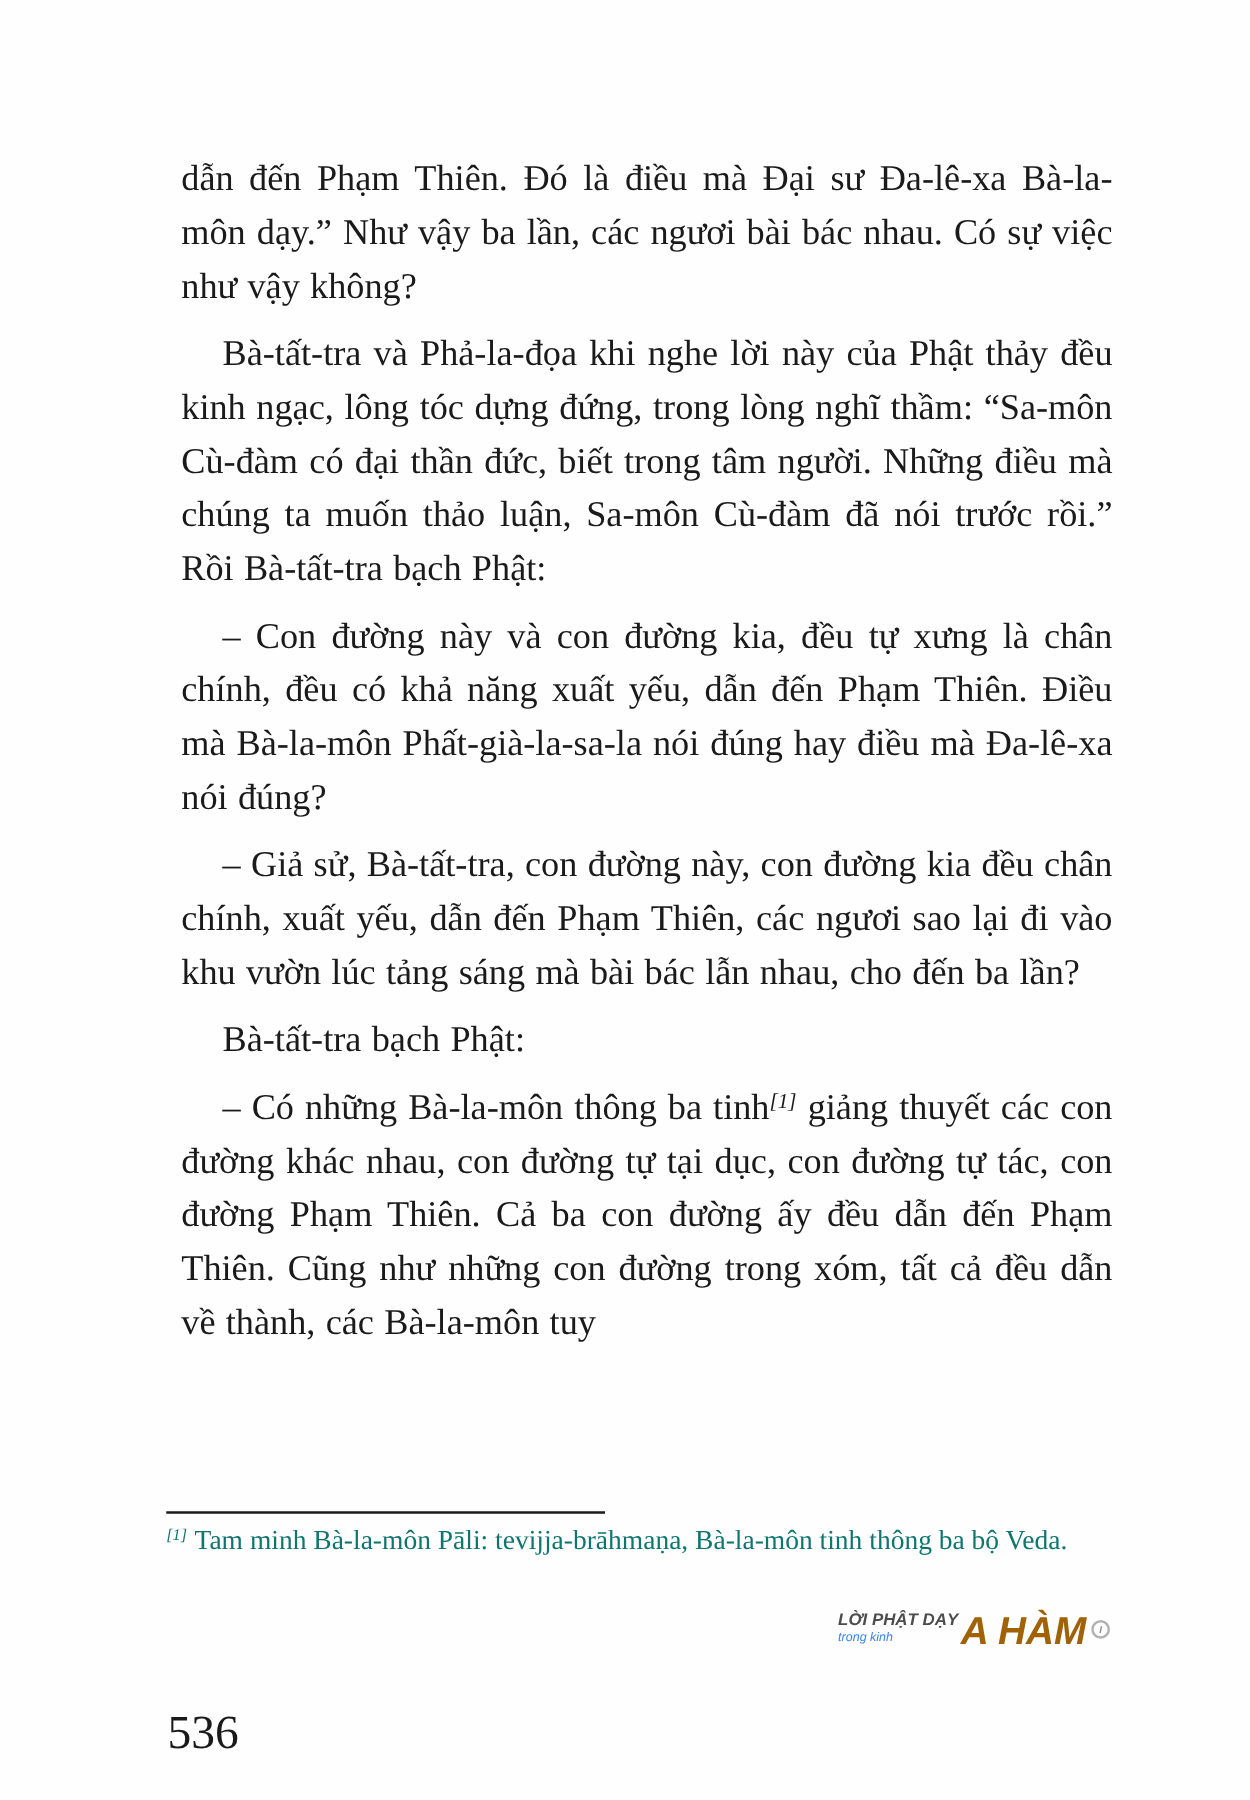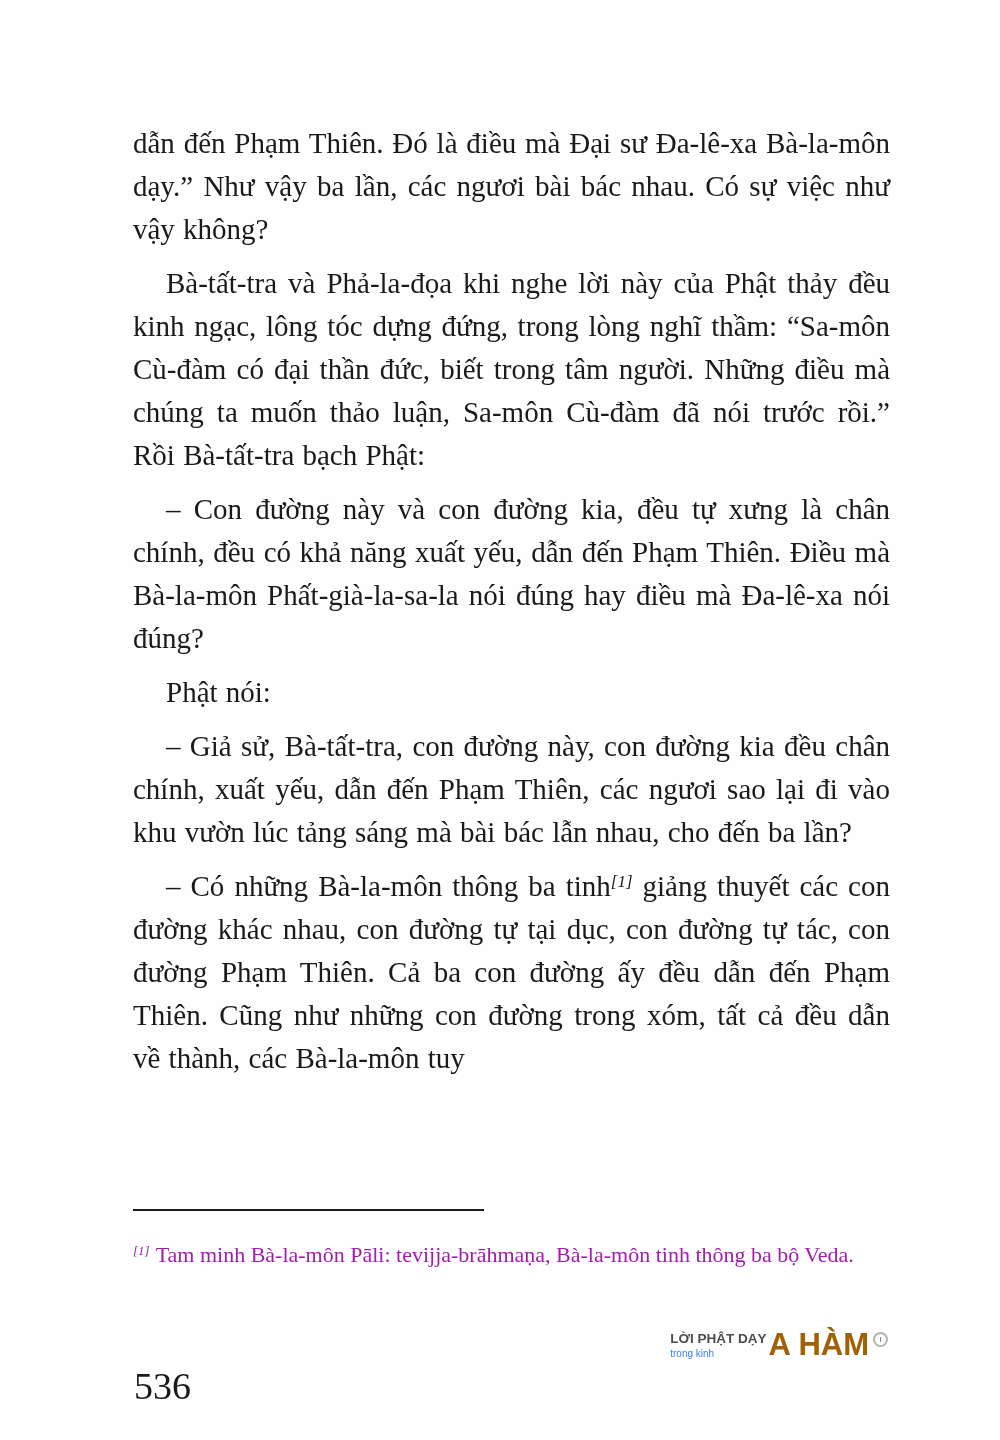--- a/index.html
+++ b/index.html
@@ -16,21 +16,21 @@
     font-family: "Liberation Serif", serif;
     color: #1a1a1a;
   }
   .page-body {
     position: absolute;
     left: 133px;
     top: 122px;
     width: 757px;
   }
   p.para {
-    margin: 11px 0 0 0;
+    margin: 11px 0 0 12px;
     font-size: 29px;
     line-height: 43px;
     text-align: justify;
     text-indent: 33px;
     word-spacing: 1px;
   }
   p.para.continuation {
     margin-top: 0;
     text-indent: 0;
   }
@@ -47,50 +47,51 @@
     left: 133px;
     top: 1209px;
     width: 757px;
   }
   .footnote-rule {
     width: 351px;
     height: 2px;
     background: #1b1b1b;
   }
   .footnote-text {
-    margin-top: 27px;
+    margin-top: 4px;
     font-size: 22px;
     line-height: 34px;
     text-align: justify;
-    color: #a21caf;
+    color: #0f766e;
   }
   sup.fnmark {
     font-style: italic;
     font-size: 13px;
     line-height: 0;
     vertical-align: baseline;
     position: relative;
     top: -0.55em;
     margin-right: 6px;
   }
   .page-number {
     position: absolute;
     left: 134px;
     top: 1366px;
     font-size: 38px;
     line-height: 40px;
     color: #1a1a1a;
   }
   .logo {
     position: absolute;
-    top: 1332px;
+    top: 1289px;
     right: 112px;
     display: flex;
-    align-items: flex-start;
+    align-items: center;
     font-family: "Liberation Sans", sans-serif;
+    font-style: italic;
   }
   .logo-taglines {
     display: flex;
     flex-direction: column;
     align-items: flex-start;
     margin-right: 2px;
     padding-bottom: 1px;
   }
   .logo-tagline-top {
     font-size: 13.5px;
@@ -129,22 +130,22 @@
 </style>
 </head>
 <body>
 
 <div class="page">
 
   <main class="page-body">
     <p class="para continuation">dẫn đến Phạm Thiên. Đó là điều mà Đại sư Đa-lê-xa Bà-la-môn dạy.” Như vậy ba lần, các ngươi bài bác nhau. Có sự việc như vậy không?</p>
     <p class="para">Bà-tất-tra và Phả-la-đọa khi nghe lời này của Phật thảy đều kinh ngạc, lông tóc dựng đứng, trong lòng nghĩ thầm: “Sa-môn Cù-đàm có đại thần đức, biết trong tâm người. Những điều mà chúng ta muốn thảo luận, Sa-môn Cù-đàm đã nói trước rồi.” Rồi Bà-tất-tra bạch Phật:</p>
     <p class="para">– Con đường này và con đường kia, đều tự xưng là chân chính, đều có khả năng xuất yếu, dẫn đến Phạm Thiên. Điều mà Bà-la-môn Phất-già-la-sa-la nói đúng hay điều mà Đa-lê-xa nói đúng?</p>
-    <p class="para">Phật nói:</p>
     <p class="para">– Giả sử, Bà-tất-tra, con đường này, con đường kia đều chân chính, xuất yếu, dẫn đến Phạm Thiên, các ngươi sao lại đi vào khu vườn lúc tảng sáng mà bài bác lẫn nhau, cho đến ba lần?</p>
+    <p class="para">Bà-tất-tra bạch Phật:</p>
     <p class="para"><span>– Có những Bà-la-môn thông ba tinh</span><sup class="fnref">[1]</sup><span> giảng thuyết các con đường khác nhau, con đường tự tại dục, con đường tự tác, con đường Phạm Thiên. Cả ba con đường ấy đều dẫn đến Phạm Thiên. Cũng như những con đường trong xóm, tất cả đều dẫn về thành, các Bà-la-môn tuy</span></p>
   </main>
 
   <section class="footnote-section">
     <div class="footnote-rule"></div>
     <p class="footnote-text"><sup class="fnmark">[1]</sup><span>Tam minh Bà-la-môn Pāli: tevijja-brāhmaṇa, Bà-la-môn tinh thông ba bộ Veda.</span></p>
   </section>
 
   <div class="page-number">536</div>
 

